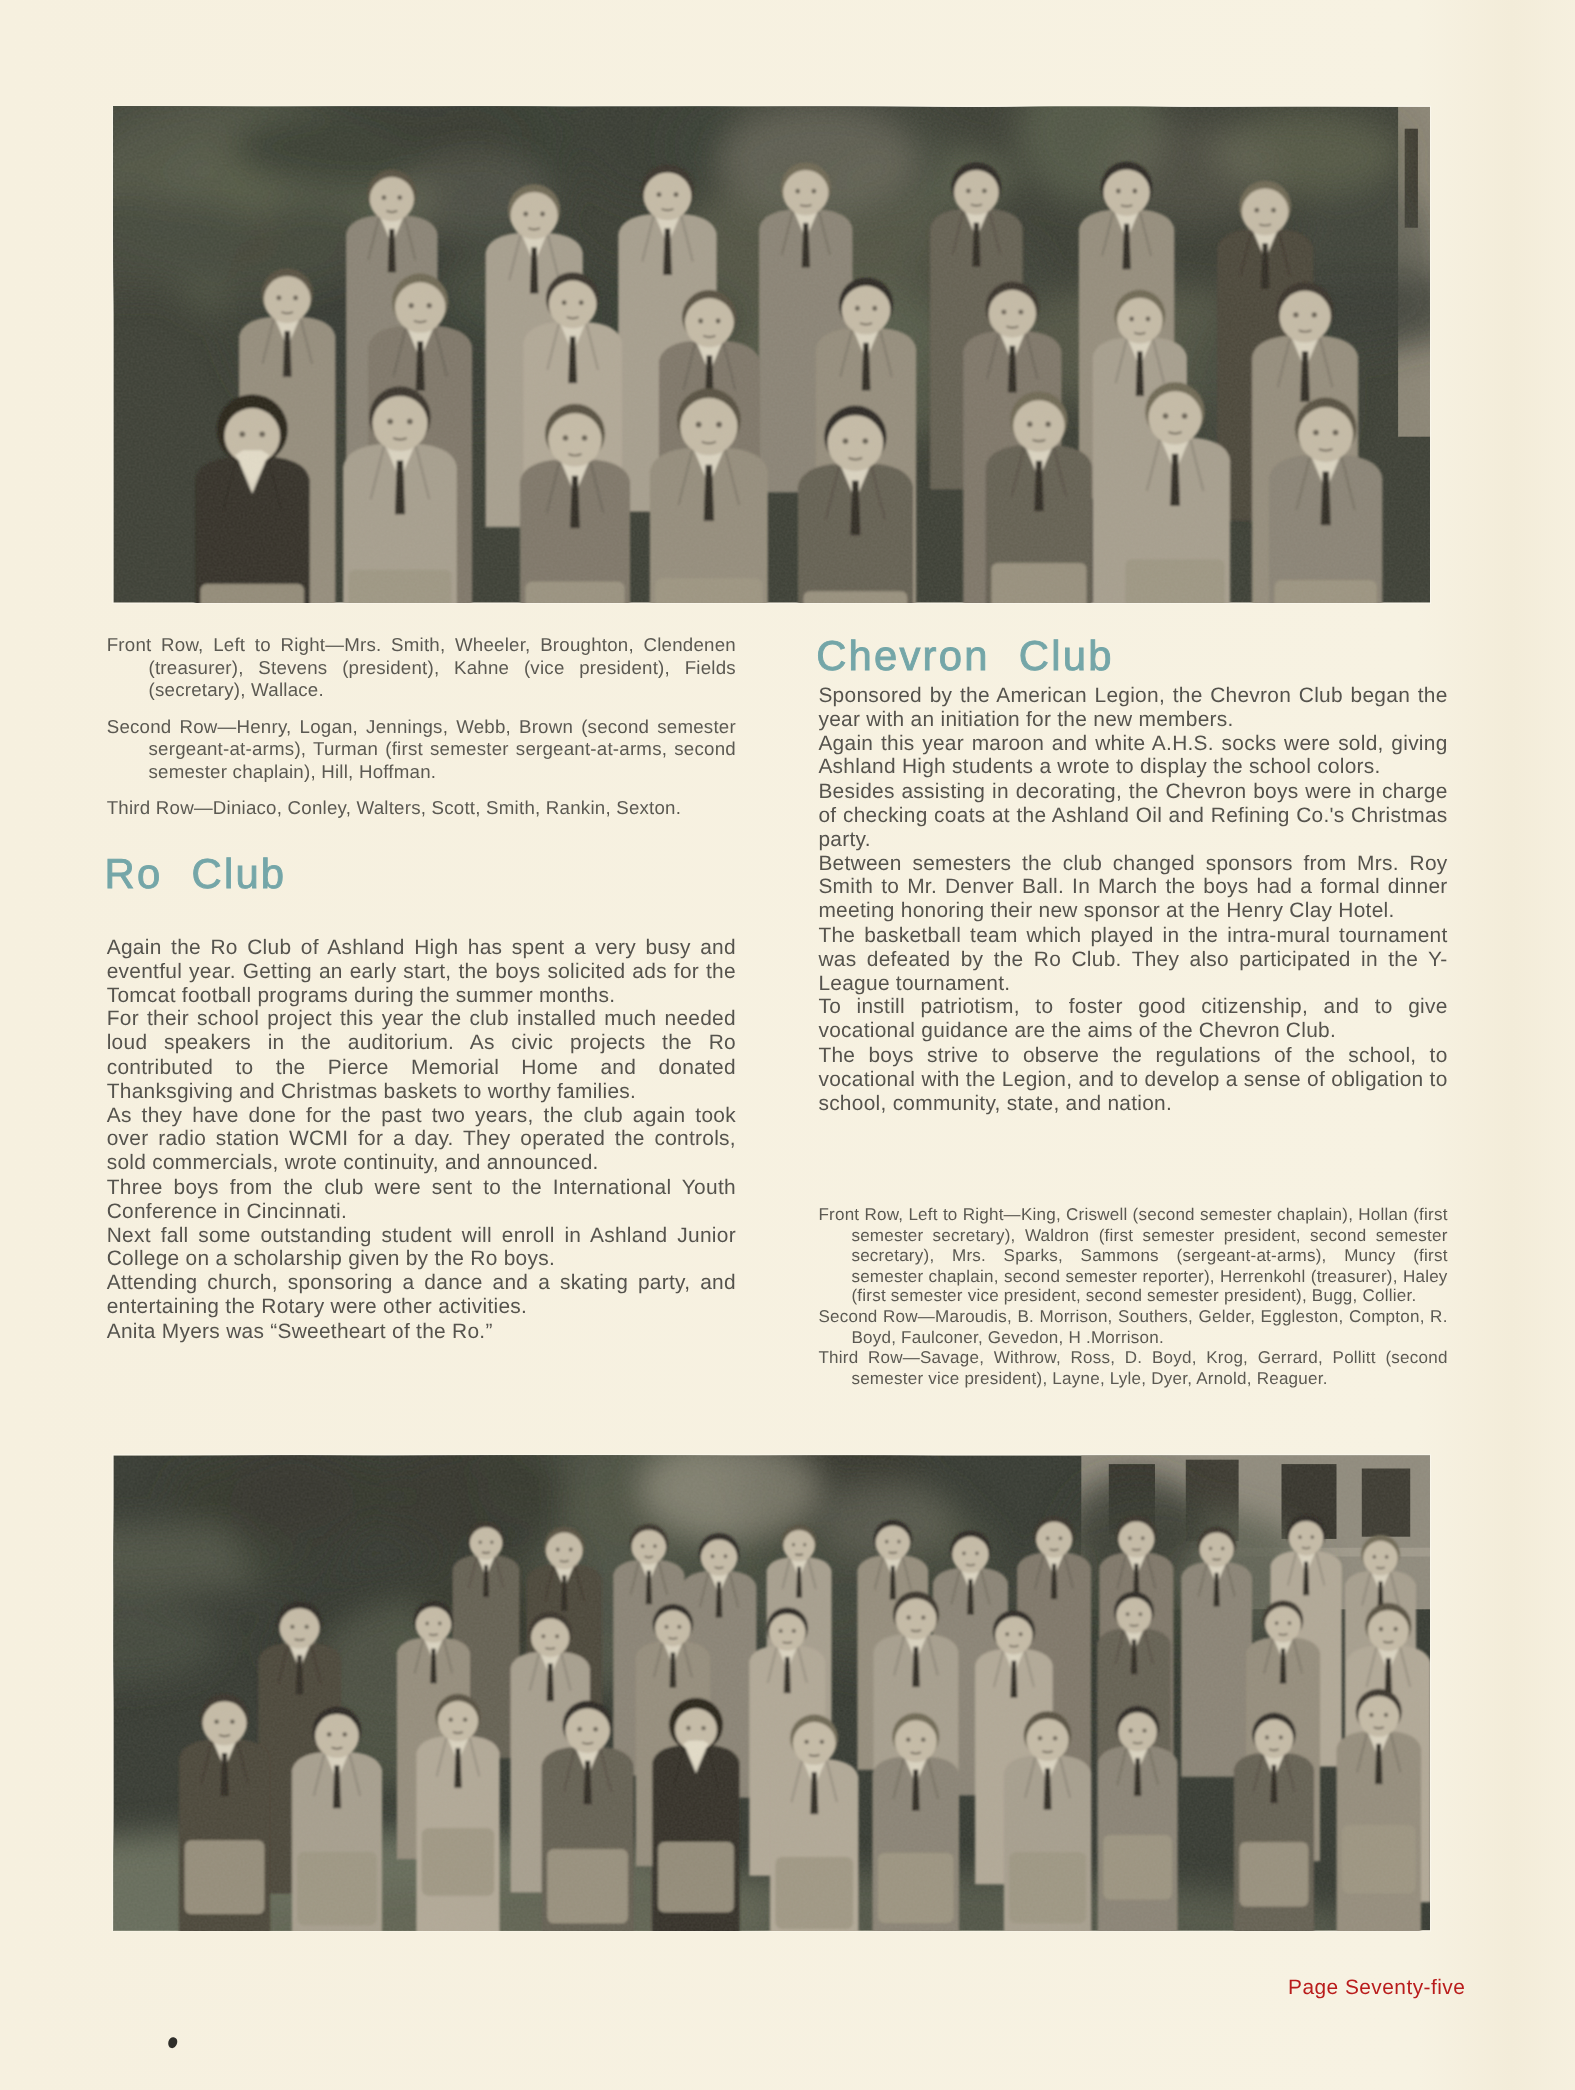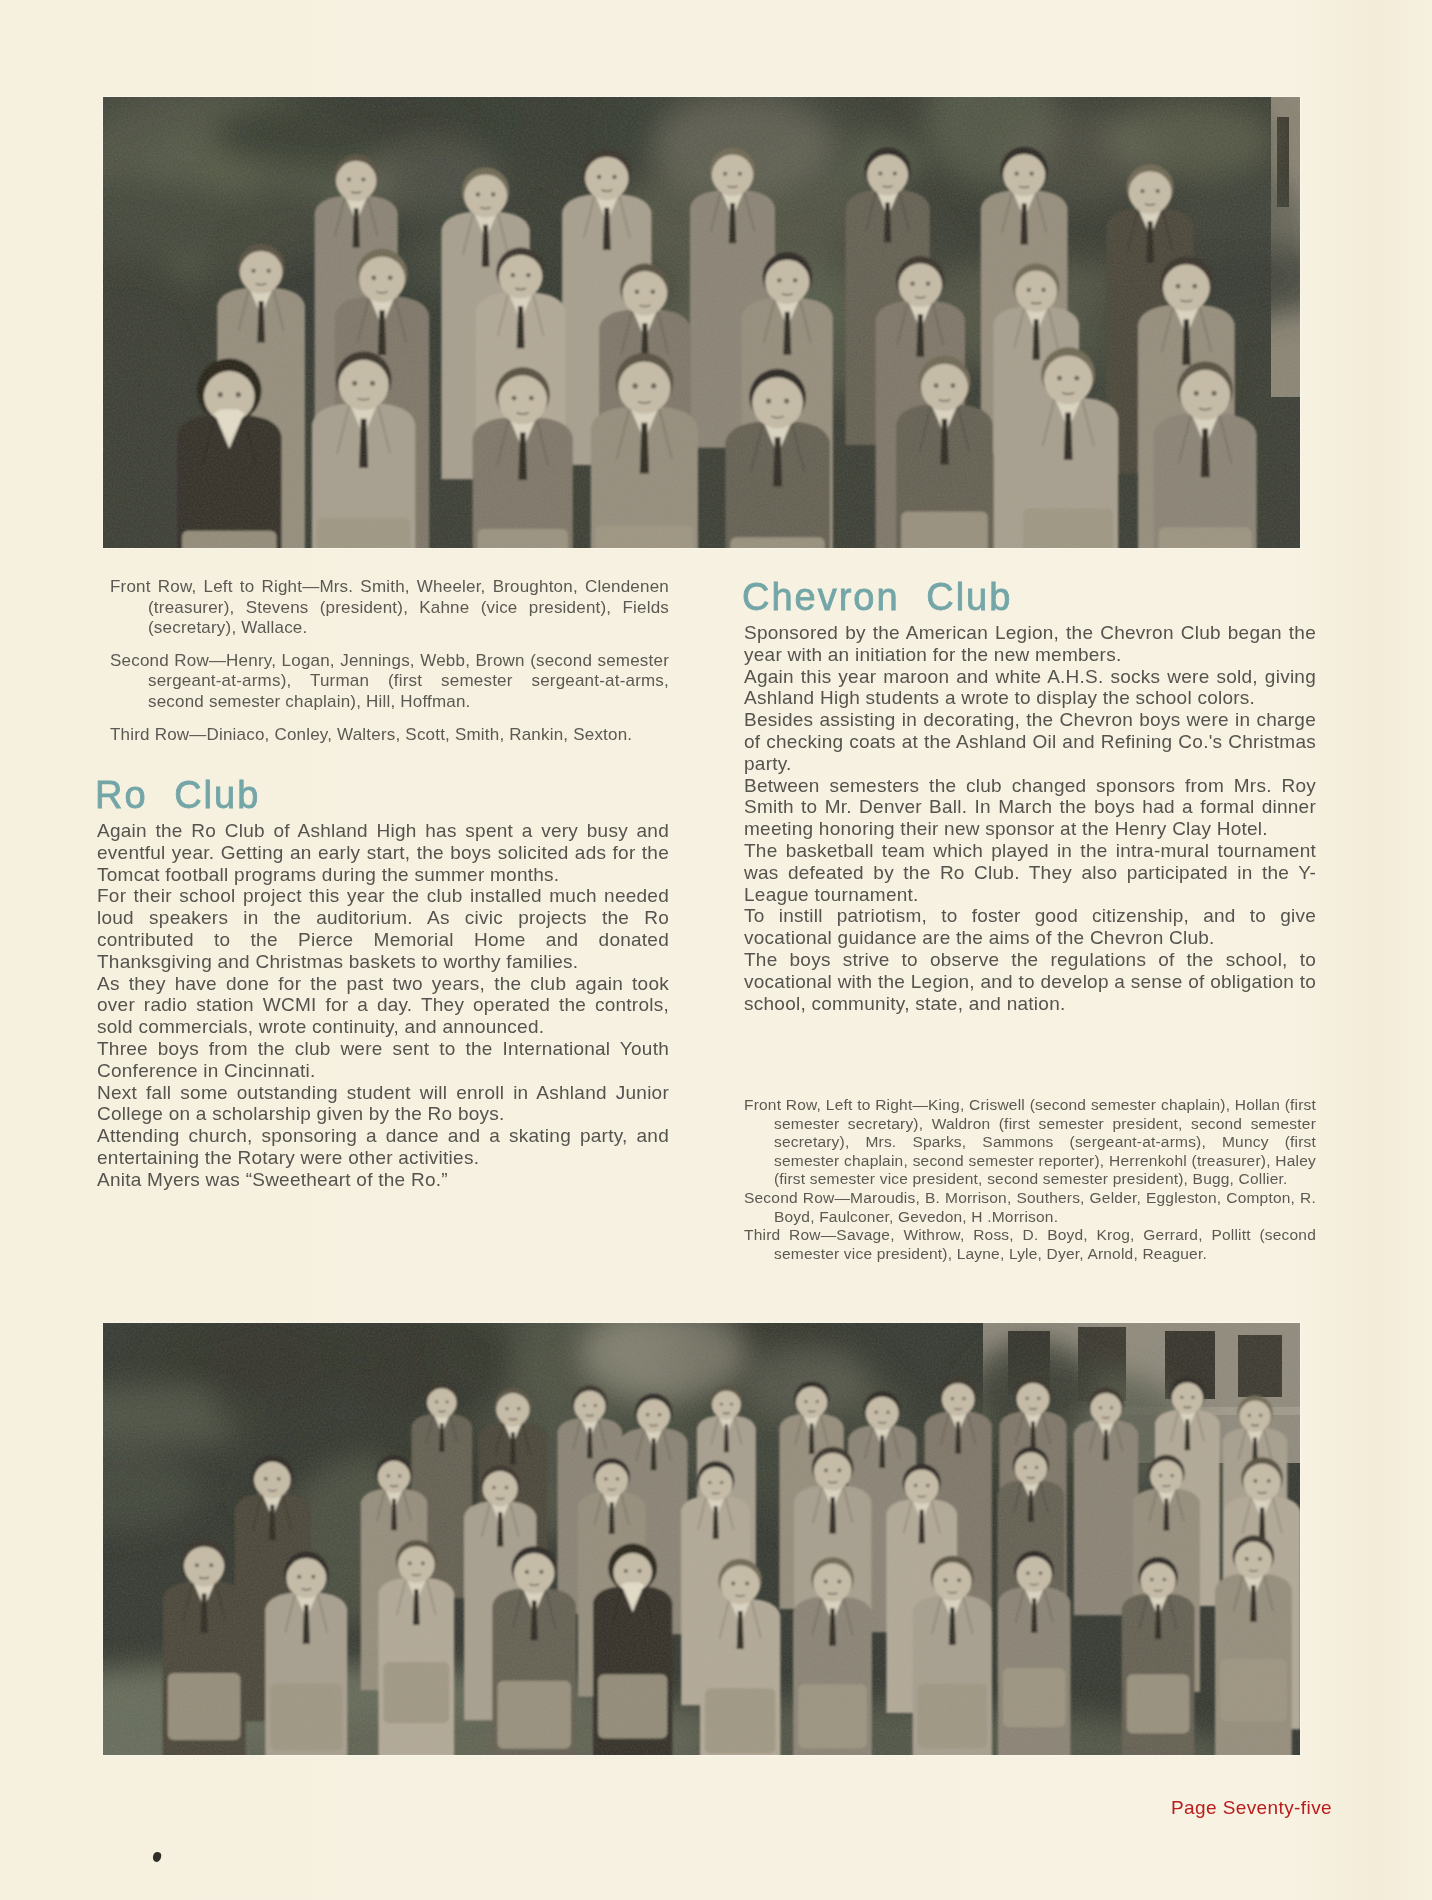--- a/index.html
+++ b/index.html
@@ -8,21 +8,21 @@
     position:relative;
     background:linear-gradient(90deg,#f6f0df 0%,#f7f2e2 90%,#f3ecd9 96%,#f6f0df 100%);
     font-family:"Liberation Sans", sans-serif;
     color:#56544e;
     overflow:hidden;
   }
   .photo { position:absolute; overflow:hidden; box-shadow:0 0 0 1px rgba(255,255,255,0.35); }
   .photo svg { display:block; }
   .cap { position:absolute; width:572px; font-size:17px; line-height:20.6px;
          text-align:justify; color:#5b5952; letter-spacing:0.2px; }
-  .cap p { padding-left:38px; text-indent:-38px; margin:0 0 12px 13px; }
+  .cap p { padding-left:38px; text-indent:-38px; margin:0 0 12px 0; }
   .cap.cap2 { font-size:15.5px; line-height:18.6px; }
   .cap.cap2 p { padding-left:30px; text-indent:-30px; margin:0; }
   .club-title { position:absolute; font-size:38px; font-weight:400; color:#74a6a8;
                 letter-spacing:2px; word-spacing:14px; -webkit-text-stroke:0.8px #74a6a8; }
   .body-col { position:absolute; width:572px; font-size:19px; line-height:21.8px;
               text-align:justify; letter-spacing:0.25px; color:#55534d; }
   .body-col p { margin:0; }
   .page-footer { position:absolute; top:1797px; right:100px; font-size:19px;
                  letter-spacing:0.4px; color:#b91c1c; }
   .ink-dot { position:absolute; left:153px; top:1852px; width:8px; height:10px;
@@ -380,21 +380,21 @@
   <p>Sponsored by the American Legion, the Chevron Club began the year with an initiation for the new members.</p>
   <p>Again this year maroon and white A.H.S. socks were sold, giving Ashland High students a wrote to display the school colors.</p>
   <p>Besides assisting in decorating, the Chevron boys were in charge of checking coats at the Ashland Oil and Refining Co.'s Christmas party.</p>
   <p>Between semesters the club changed sponsors from Mrs. Roy Smith to Mr. Denver Ball. In March the boys had a formal dinner meeting honoring their new sponsor at the Henry Clay Hotel.</p>
   <p>The basketball team which played in the intra-mural tournament was defeated by the Ro Club. They also participated in the Y-League tournament.</p>
   <p>To instill patriotism, to foster good citizenship, and to give vocational guidance are the aims of the Chevron Club.</p>
   <p>The boys strive to observe the regulations of the school, to vocational with the Legion, and to develop a sense of obligation to school, community, state, and nation.</p>
 </div>
 
 <h2 class="club-title" style="left:95px; top:774px;text-align:right;">Ro Club</h2>
-<div class="body-col" style="left:97px; top:820px;">
+<div class="body-col" style="left:97px; top:851px;">
   <p>Again the Ro Club of Ashland High has spent a very busy and eventful year. Getting an early start, the boys solicited ads for the Tomcat football programs during the summer months.</p>
   <p>For their school project this year the club installed much needed loud speakers in the auditorium. As civic projects the Ro contributed to the Pierce Memorial Home and donated Thanksgiving and Christmas baskets to worthy families.</p>
   <p>As they have done for the past two years, the club again took over radio station WCMI for a day. They operated the controls, sold commercials, wrote continuity, and announced.</p>
   <p>Three boys from the club were sent to the International Youth Conference in Cincinnati.</p>
   <p>Next fall some outstanding student will enroll in Ashland Junior College on a scholarship given by the Ro boys.</p>
   <p>Attending church, sponsoring a dance and a skating party, and entertaining the Rotary were other activities.</p>
   <p>Anita Myers was “Sweetheart of the Ro.”</p>
 </div>
 
 <div class="cap cap2" style="left:744px; top:1096px;">

